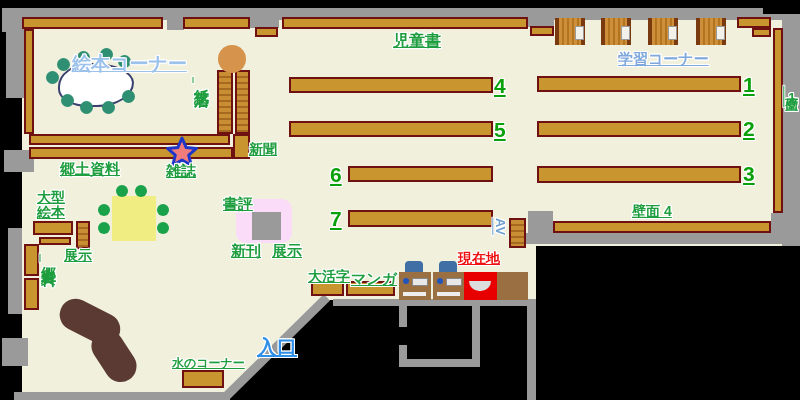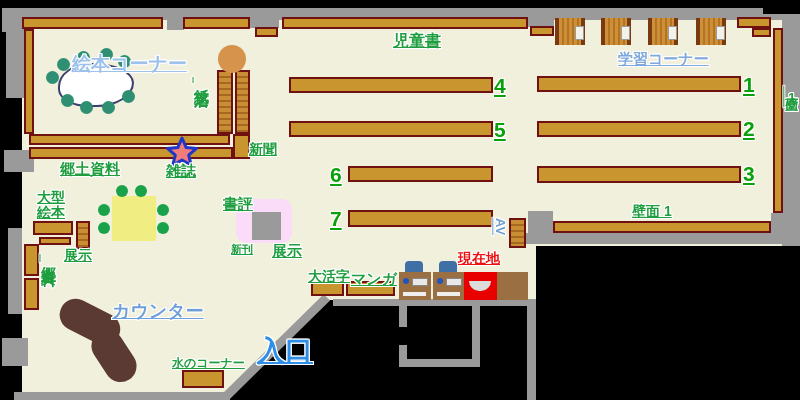--- a/index.html
+++ b/index.html
@@ -166,31 +166,30 @@
   <div class="lbl" style="left:249px;top:142px;font-size:14px">新聞</div>
   <div class="lbl" style="left:166px;top:163px;font-size:15px">雑誌</div>
   <div class="lbl" style="left:60px;top:161px;font-size:15px">郷土資料</div>
   <div class="lbl" style="left:37px;top:190px;font-size:14px">大型
 絵本</div>
   <div class="lbl" style="left:64px;top:248px;font-size:14px">展示</div>
   <div class="lbl vert" style="left:40px;top:254px;font-size:15px">郷土資料</div>
   <div class="lbl" style="left:393px;top:32px;font-size:16px">児童書</div>
   <div class="lbl blue" style="left:618px;top:51px;font-size:15px">学習コーナー</div>
   <div class="lbl vert" style="left:784px;top:86px;font-size:13px">壁面1</div>
-  <div class="lbl" style="left:632px;top:204px;font-size:14px">壁面 1</div>
+  <div class="lbl" style="left:632px;top:204px;font-size:14px">壁面 4</div>
   <div class="lbl num" style="left:494px;top:74px">4</div>
   <div class="lbl num" style="left:494px;top:118px">5</div>
   <div class="lbl num" style="left:330px;top:163px">6</div>
   <div class="lbl num" style="left:330px;top:207px">7</div>
   <div class="lbl num" style="left:743px;top:73px">1</div>
   <div class="lbl num" style="left:743px;top:117px">2</div>
   <div class="lbl num" style="left:743px;top:162px">3</div>
   <div class="lbl" style="left:223px;top:196px;font-size:15px">書評</div>
-  <div class="lbl" style="left:231px;top:243px;font-size:11px">新刊</div>
+  <div class="lbl" style="left:231px;top:243px;font-size:15px">新刊</div>
   <div class="lbl" style="left:272px;top:243px;font-size:15px">展示</div>
   <div class="lbl" style="left:308px;top:269px;font-size:14px">大活字</div>
   <div class="lbl" style="left:351px;top:271px;font-size:15px">マンガ</div>
   <div class="lbl" style="left:458px;top:251px;font-size:14px;color:#ee1111">現在地</div>
-  <div class="lbl blue" style="left:112px;top:302px;font-size:18px;color:#6f9fd8">カウンター</div>
   <div class="lbl" style="left:172px;top:357px;font-size:12px">水のコーナー</div>
-  <div class="lbl blue" style="left:257px;top:336px;font-size:28px;color:#2f8fe8">入口</div>
+  <div class="lbl blue" style="left:257px;top:336px;font-size:20px;color:#2f8fe8">入口</div>
   <div class="lbl" style="left:493px;top:218px;font-size:13px;color:#6fa0d0;writing-mode:vertical-rl">AV</div>
 </div>
 
 </body></html>

